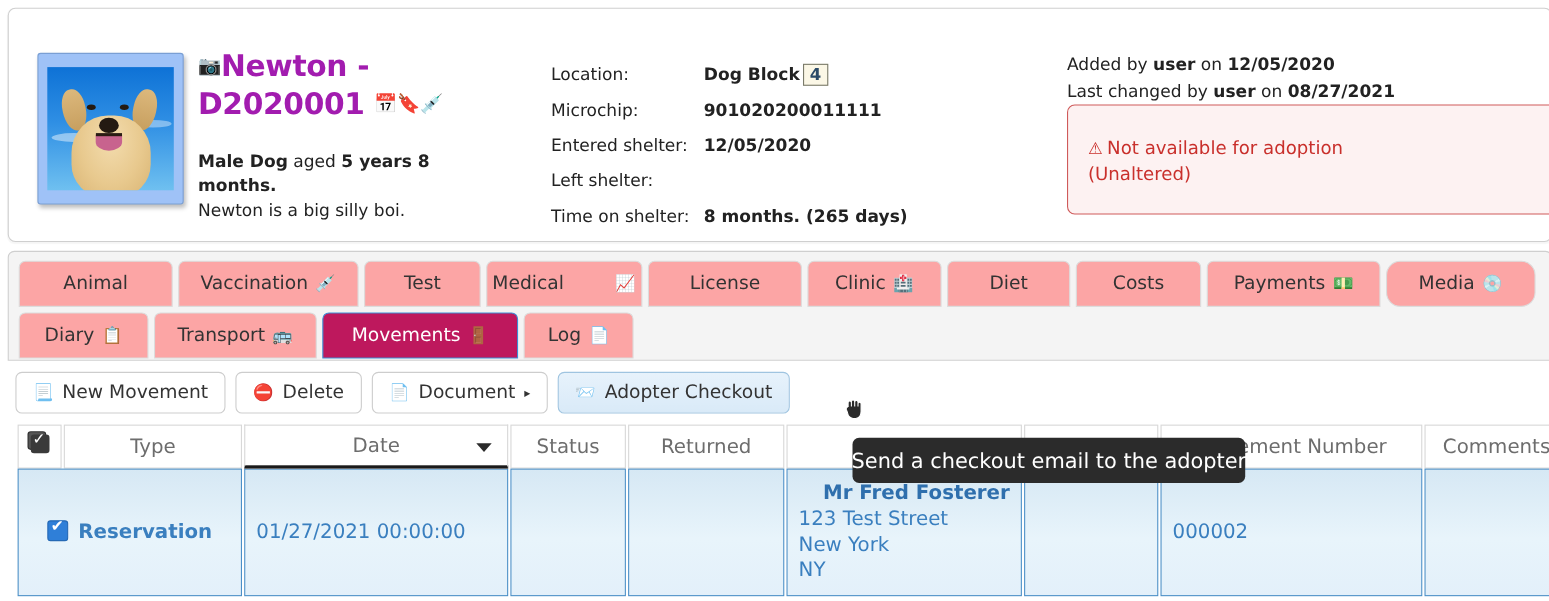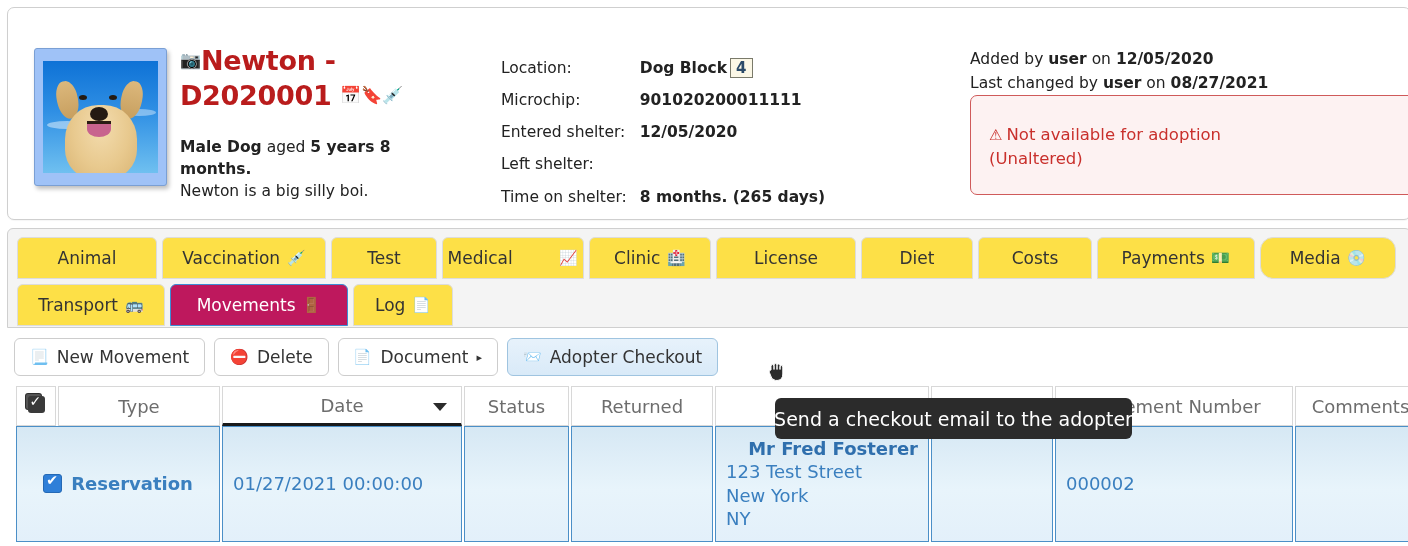--- a/index.html
+++ b/index.html
@@ -78,21 +78,21 @@
   .cloud2 {
     position: absolute; right: 2px; top: 48px; width: 34px; height: 7px;
     background: rgba(255,255,255,0.4); border-radius: 50%;
   }
 
   .animal-title {
     position: absolute;
     left: 172px; top: 36px;
     width: 300px;
     font-size: 27px; font-weight: bold; line-height: 1.28;
-    color: #b91c1c;
+    color: #a21caf;
     letter-spacing: -0.3px;
   }
   .animal-title .ic { font-size: 17px; vertical-align: 4px; font-weight: normal; }
   .animal-sub {
     position: absolute;
     left: 172px; top: 128px;
     width: 260px;
     font-size: 15.5px; line-height: 1.42; color: #222;
   }
   .animal-sub b { font-weight: bold; }
@@ -151,21 +151,21 @@
     background: #f4f4f4;
     overflow: hidden;
   }
   .tabrow { position: absolute; left: 9px; display: flex; gap: 0px; }
   .tabrow.r1 { top: 8px; }
   .tabrow.r2 { top: 55px; }
   .tab {
     height: 42px;
     border: 1px solid #dcdcdc;
     border-top-left-radius: 6px; border-top-right-radius: 6px;
-    background: #fde047;
+    background: #fca5a5;
     color: #333;
     font-size: 17px;
     display: flex; align-items: center; justify-content: center;
     padding: 0 18px;
     margin-right: 5px;
     white-space: nowrap;
     cursor: pointer;
   }
   .tab .tic { margin-left: 7px; font-size: 15px; }
   .tab.active {
@@ -409,43 +409,47 @@
         <span>Vaccination</span>
         <span class="tic">💉</span>
       </div>
     <div class="tab w-test">
         <span>Test</span>
       </div>
     <div class="tab w-medical">
         <span>Medical</span>
         <span class="tic">📈</span>
       </div>
+    <div class="tab w-license">
+        <span>License</span>
+      </div>
     <div class="tab w-clinic">
         <span>Clinic</span>
         <span class="tic">🏥</span>
       </div>
-    <div class="tab w-license">
-        <span>License</span>
-      </div>
     <div class="tab w-diet">
         <span>Diet</span>
       </div>
     <div class="tab w-costs">
         <span>Costs</span>
       </div>
     <div class="tab w-payments">
         <span>Payments</span>
         <span class="tic">💵</span>
       </div>
     <div class="tab w-media">
         <span>Media</span>
         <span class="tic">💿</span>
       </div>
   </div>
   <div class="tabrow r2">
+    <div class="tab w-diary">
+        <span>Diary</span>
+        <span class="tic">📋</span>
+      </div>
     <div class="tab w-transport">
         <span>Transport</span>
         <span class="tic">🚌</span>
       </div>
     <div class="tab w-movements active">
         <span>Movements</span>
         <span class="tic">🚪</span>
       </div>
     <div class="tab w-log">
         <span>Log</span>

